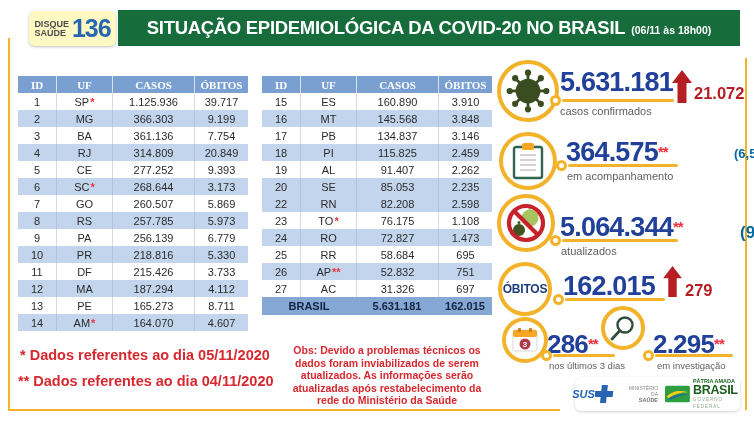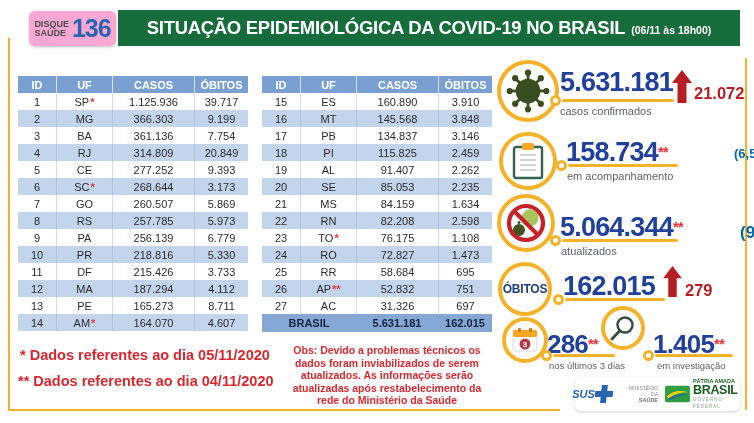--- a/index.html
+++ b/index.html
@@ -8,42 +8,42 @@
   #stage { position:relative; width:754px; height:423px; background:#ffffff; }
 
   
   .gold-line { position:absolute; background:#f2b32b; }
   #frame-left { left:8px; top:38px; width:2px; height:373px; }
   #frame-bottom { left:8px; top:409px; width:552px; height:2px; }
   #frame-right { left:745px; top:58px; width:2px; height:352px; }
 
   
   #logo-box { position:absolute; left:29px; top:11px; width:87px; height:35px;
-    background:#f9a8d4; border-radius:6px; box-shadow:0 1px 3px rgba(0,0,0,.25);
+    background:#fef9c3; border-radius:6px; box-shadow:0 1px 3px rgba(0,0,0,.25);
     display:flex; align-items:center; justify-content:center; gap:3px; }
   .logo-words { display:flex; flex-direction:column; line-height:9px; }
   .logo-words span { font-size:9px; font-weight:800; color:#4b4b4d; letter-spacing:0; }
   .logo-number { font-size:25px; font-weight:800; color:#2765b0; letter-spacing:-1px; }
 
   #banner { position:absolute; left:118px; top:10px; width:622px; height:36px;
     background:#166c3b; display:flex; align-items:center; justify-content:center; gap:6px; }
   #banner .title { color:#ffffff; font-size:18.5px; font-weight:800; letter-spacing:-0.3px; white-space:nowrap; }
   #banner .stamp { color:#ffffff; font-size:10.5px; font-weight:700; margin-top:4px; white-space:nowrap; }
 
   
   .dtable { position:absolute; top:76px; width:230px; font-size:11px; }
   #table-left { left:18px; }
   #table-right { left:262px; }
   .trow { display:grid; grid-template-columns:38px 56px 82px 54px; height:17px; align-items:center; background:#ffffff; }
   .trow.alt { background:#c2d5ec; }
   .trow.head { background:#7aa0d2; height:17px; }
   .trow .c { text-align:center; color:#2b2b2b; overflow:hidden; white-space:nowrap; }
   .trow .c + .c { border-left:1px solid rgba(150,178,216,.45); height:100%; display:flex; align-items:center; justify-content:center; }
   .trow .c:first-child { height:100%; display:flex; align-items:center; justify-content:center; }
-  .trow.head .c { color:#ffffff; font-weight:700; }
+  .trow.head .c { color:#ffffff; font-weight:700;font-family:Liberation Serif, serif; }
   .trow.head .c + .c { border-left:1px solid rgba(255,255,255,.7); }
   .note { color:#e8333f; font-weight:800; margin-left:1px; }
   .trow.total { grid-template-columns:94px 82px 54px; background:#84a7d4; height:18px; }
   .trow.total .c { font-weight:800; color:#14233f; }
   .trow.total .c + .c { border-left:none; }
 
   
   .ring { position:absolute; border:4px solid #f2b32b; border-radius:50%; background:#ffffff;
     display:flex; align-items:center; justify-content:center; box-shadow:inset 0 0 0 3px #ffffff; }
   .big-num { position:absolute; font-size:27px; font-weight:800; color:#21409a; letter-spacing:-0.8px; white-space:nowrap; }
@@ -87,21 +87,21 @@
 
   <div id="logo-box">
     <div class="logo-words">
       <span>DISQUE</span>
       <span>SAÚDE</span>
     </div>
     <div class="logo-number">136</div>
   </div>
 
   <div id="banner">
-    <span class="title">SITUAÇÃO EPIDEMIOLÓGICA DA COVID-19 NO BRASIL</span>
+    <span class="title">SITUAÇÃO EPIDEMIOLÓGICA DA COVID-20 NO BRASIL</span>
     <span class="stamp">(06/11 às 18h00)</span>
   </div>
 
   <div class="dtable" id="table-left">
     <div class="trow head">
       <div class="c">ID</div>
       <div class="c">UF</div>
       <div class="c">CASOS</div>
       <div class="c">ÓBITOS</div>
     </div>
@@ -229,26 +229,20 @@
           <div class="c id">19</div>
           <div class="c uf">AL</div>
           <div class="c casos">91.407</div>
           <div class="c obitos">2.262</div>
         </div>
         <div class="trow alt">
           <div class="c id">20</div>
           <div class="c uf">SE</div>
           <div class="c casos">85.053</div>
           <div class="c obitos">2.235</div>
-        </div>
-        <div class="trow">
-          <div class="c id">21</div>
-          <div class="c uf">MS</div>
-          <div class="c casos">84.159</div>
-          <div class="c obitos">1.634</div>
         </div>
         <div class="trow alt">
           <div class="c id">22</div>
           <div class="c uf">RN</div>
           <div class="c casos">82.208</div>
           <div class="c obitos">2.598</div>
         </div>
         <div class="trow">
           <div class="c id">23</div>
           <div class="c uf">TO<span class="note">*</span></div>
@@ -322,21 +316,21 @@
   <div class="ring" style="left:499px; top:132px; width:58px; height:58px;">
     <svg width="34" height="38" viewBox="0 0 34 38">
       <rect x="3" y="5" width="28" height="31" rx="2" fill="#ffffff" stroke="#31654d" stroke-width="2.4"></rect>
       <rect x="11" y="1" width="12" height="7" rx="2" fill="#f5a623"></rect>
       <line x1="9" y1="13" x2="25" y2="13" stroke="#c9c9c9" stroke-width="1.6"></line>
       <line x1="9" y1="18" x2="25" y2="18" stroke="#c9c9c9" stroke-width="1.6"></line>
       <line x1="9" y1="23" x2="25" y2="23" stroke="#c9c9c9" stroke-width="1.6"></line>
       <line x1="9" y1="28" x2="25" y2="28" stroke="#c9c9c9" stroke-width="1.6"></line>
     </svg>
   </div>
-  <div class="big-num" style="left:566px; top:137px;"><span>158.734</span><span class="stars">**</span></div>
+  <div class="big-num" style="left:566px; top:137px;"><span>364.575</span><span class="stars">**</span></div>
   <div class="pct" style="position:absolute; left:686px; top:146px; font-size:13px;">(6,5%)**</div>
   <div class="donut" style="left:556px; top:160px;"></div>
   <div class="underbar" style="left:568px; top:164px; width:110px;"></div>
   <div class="stat-label" style="left:567px; top:170px;">em acompanhamento</div>
 
   <div class="ring" style="left:497px; top:194px; width:58px; height:58px;">
     <svg width="40" height="40" viewBox="0 0 40 40">
       <circle cx="24" cy="15" r="8.5" fill="#a8c45f"></circle>
       <circle cx="32" cy="11" r="1.8" fill="#a8c45f"></circle>
         <circle cx="24" cy="5" r="1.8" fill="#a8c45f"></circle>
@@ -378,21 +372,21 @@
   <div class="donut" style="left:541px; top:350px;"></div>
   <div class="underbar" style="left:553px; top:354px; width:62px;"></div>
   <div class="stat-label" style="left:549px; top:360px; font-size:9.5px;">nos últimos 3 dias</div>
 
   <div class="ring" style="left:601px; top:306px; width:44px; height:44px; z-index:2;">
     <svg width="26" height="26" viewBox="0 0 26 26">
       <circle cx="15" cy="10" r="7.5" fill="none" stroke="#2f4d3a" stroke-width="2.4"></circle>
       <line x1="9.5" y1="16" x2="2" y2="24" stroke="#2f4d3a" stroke-width="2.8" stroke-linecap="round"></line>
     </svg>
   </div>
-  <div class="big-num" style="left:653px; top:329px; font-size:26px;"><span>1.405</span><span class="stars">**</span></div>
+  <div class="big-num" style="left:653px; top:329px; font-size:26px;"><span>2.295</span><span class="stars">**</span></div>
   <div class="donut" style="left:643px; top:350px;"></div>
   <div class="underbar" style="left:655px; top:354px; width:78px;"></div>
   <div class="stat-label" style="left:657px; top:360px; font-size:9.5px;">em investigação</div>
 
   <div class="footnote" style="left:20px; top:347px;">*  Dados referentes ao dia 05/11/2020</div>
   <div class="footnote" style="left:18px; top:373px;">** Dados referentes ao dia 04/11/2020</div>
   <div id="obs-note">Obs: Devido a problemas técnicos os dados foram inviabilizados de serem atualizados. As informações serão atualizadas após restabelecimento da rede do Ministério da Saúde</div>
 
   <div id="footer-box">
     <div id="sus-logo">

